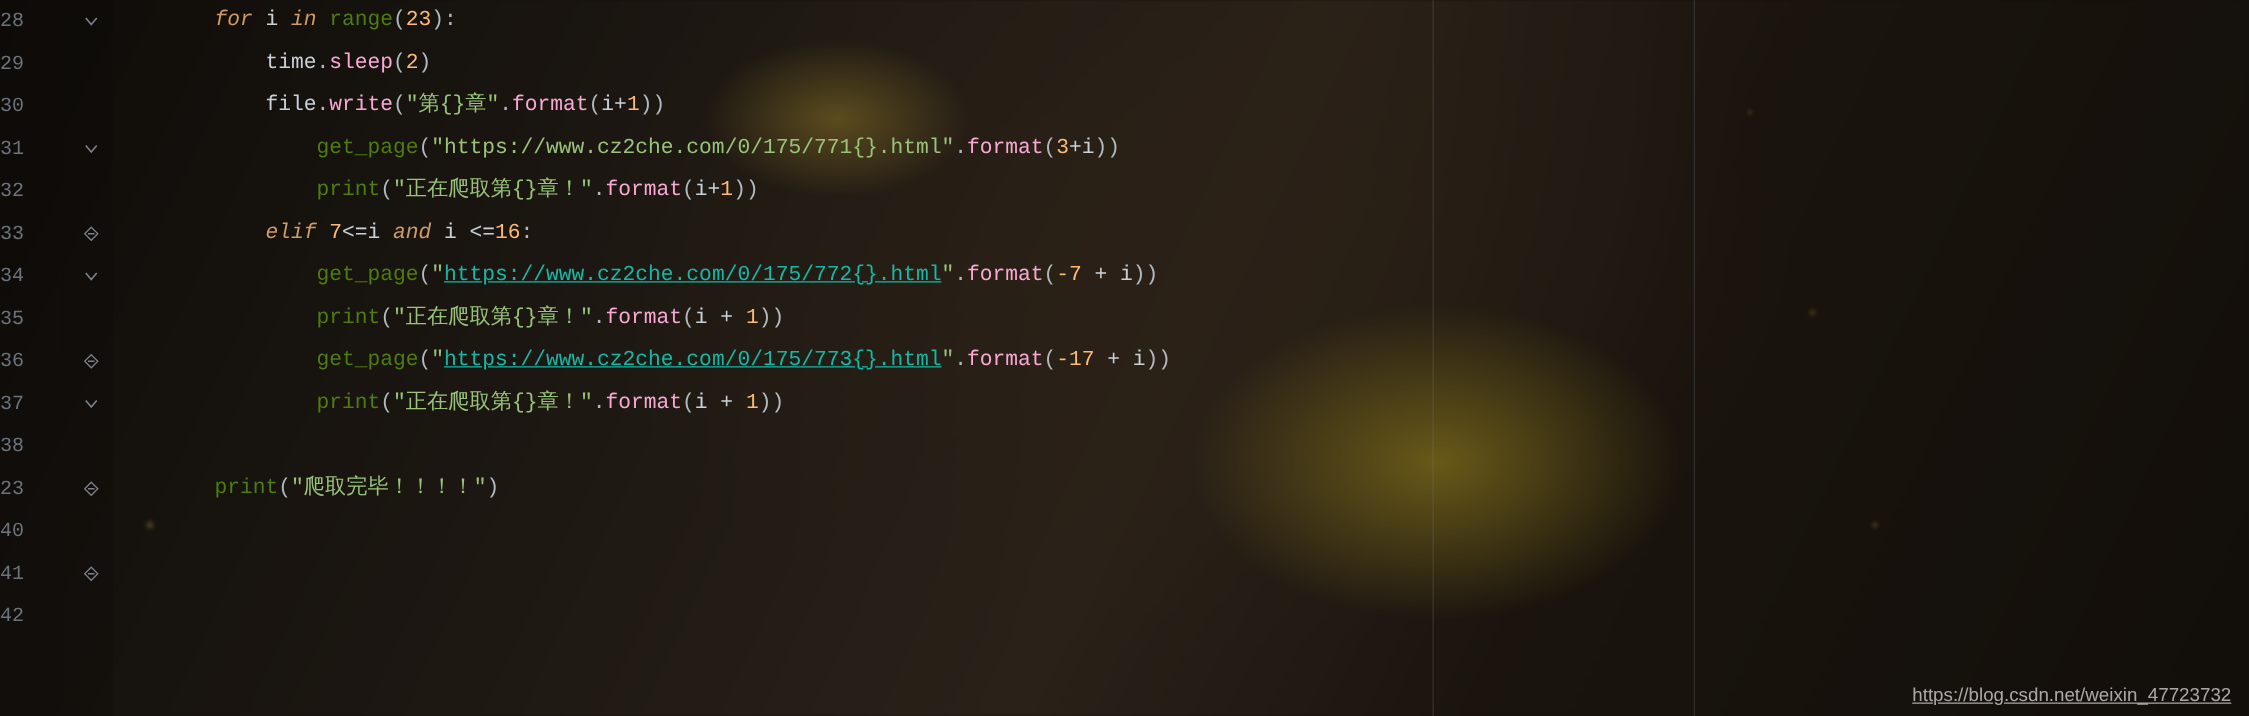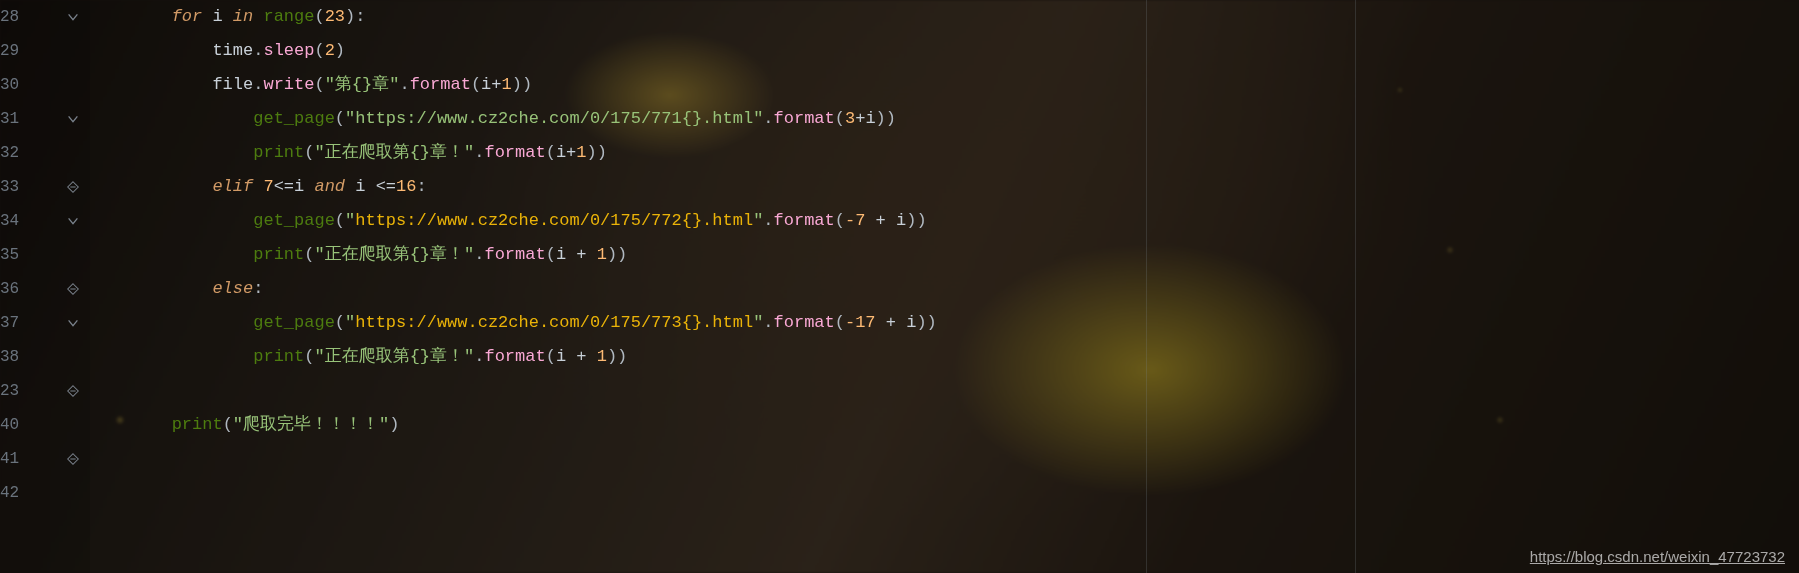--- a/index.html
+++ b/index.html
@@ -61,21 +61,21 @@
     width: 14px; height: 14px;
     display: inline-flex; align-items:center; justify-content:center;
     color: #7a828c;
   }
   .fold-icon svg { width: 14px; height: 14px; }
   .tok-kw     { color: #d19a66; font-style: italic; }
   .tok-id     { color: #c8d0d8; }
   .tok-fn     { color: #4d7c0f; }
   .tok-fn2    { color: #f9a8d4; }
   .tok-str    { color: #98c379; }
-  .tok-strurl { color: #eab308; }
+  .tok-strurl { color: #14b8a6; text-decoration: underline; }
   .tok-num    { color: #fdba74; }
   .tok-op     { color: #c8d0d8; }
   .tok-punc   { color: #b0b8c0; }
   .vline { position: absolute; top: 0; bottom: 0; width: 1px; background: rgba(120,130,140,0.25); }
   .watermark {
     position: absolute; right: 14px; bottom: 8px;
     color: rgba(220,220,220,0.75);
     font-family: Arial, sans-serif;
     font-size: 15px;
     z-index: 3;
@@ -170,21 +170,20 @@
       <div class="vline" style="left: 1056px;"></div>
       <div class="vline" style="left: 1265px;"></div>
       <div class="line">        <span class="tok-kw">for</span><span> </span><span class="tok-id">i</span><span> </span><span class="tok-kw">in</span><span> </span><span class="tok-fn">range</span><span class="tok-punc">(</span><span class="tok-num">23</span><span class="tok-punc">)</span><span class="tok-punc">:</span></div>
       <div class="line">            <span class="tok-id">time</span><span class="tok-punc">.</span><span class="tok-fn2">sleep</span><span class="tok-punc">(</span><span class="tok-num">2</span><span class="tok-punc">)</span></div>
       <div class="line">            <span class="tok-id">file</span><span class="tok-punc">.</span><span class="tok-fn2">write</span><span class="tok-punc">(</span><span class="tok-str">"第{}章"</span><span class="tok-punc">.</span><span class="tok-fn2">format</span><span class="tok-punc">(</span><span class="tok-id">i</span><span class="tok-op">+</span><span class="tok-num">1</span><span class="tok-punc">))</span></div>
       <div class="line">                <span class="tok-fn">get_page</span><span class="tok-punc">(</span><span class="tok-str">"https://www.cz2che.com/0/175/771{}.html"</span><span class="tok-punc">.</span><span class="tok-fn2">format</span><span class="tok-punc">(</span><span class="tok-num">3</span><span class="tok-op">+</span><span class="tok-id">i</span><span class="tok-punc">))</span></div>
       <div class="line">                <span class="tok-fn">print</span><span class="tok-punc">(</span><span class="tok-str">"正在爬取第{}章！"</span><span class="tok-punc">.</span><span class="tok-fn2">format</span><span class="tok-punc">(</span><span class="tok-id">i</span><span class="tok-op">+</span><span class="tok-num">1</span><span class="tok-punc">))</span></div>
       <div class="line">            <span class="tok-kw">elif</span><span> </span><span class="tok-num">7</span><span class="tok-op">&lt;=</span><span class="tok-id">i</span><span> </span><span class="tok-kw">and</span><span> </span><span class="tok-id">i</span><span class="tok-op"> &lt;=</span><span class="tok-num">16</span><span class="tok-punc">:</span></div>
       <div class="line">                <span class="tok-fn">get_page</span><span class="tok-punc">(</span><span class="tok-str">"</span><span class="tok-strurl">https://www.cz2che.com/0/175/772{}.html</span><span class="tok-str">"</span><span class="tok-punc">.</span><span class="tok-fn2">format</span><span class="tok-punc">(</span><span class="tok-num">-7</span><span class="tok-op"> + </span><span class="tok-id">i</span><span class="tok-punc">))</span></div>
       <div class="line">                <span class="tok-fn">print</span><span class="tok-punc">(</span><span class="tok-str">"正在爬取第{}章！"</span><span class="tok-punc">.</span><span class="tok-fn2">format</span><span class="tok-punc">(</span><span class="tok-id">i</span><span class="tok-op"> + </span><span class="tok-num">1</span><span class="tok-punc">))</span></div>
-      <div class="line">            <span class="tok-kw">else</span><span class="tok-punc">:</span></div>
       <div class="line">                <span class="tok-fn">get_page</span><span class="tok-punc">(</span><span class="tok-str">"</span><span class="tok-strurl">https://www.cz2che.com/0/175/773{}.html</span><span class="tok-str">"</span><span class="tok-punc">.</span><span class="tok-fn2">format</span><span class="tok-punc">(</span><span class="tok-num">-17</span><span class="tok-op"> + </span><span class="tok-id">i</span><span class="tok-punc">))</span></div>
       <div class="line">                <span class="tok-fn">print</span><span class="tok-punc">(</span><span class="tok-str">"正在爬取第{}章！"</span><span class="tok-punc">.</span><span class="tok-fn2">format</span><span class="tok-punc">(</span><span class="tok-id">i</span><span class="tok-op"> + </span><span class="tok-num">1</span><span class="tok-punc">))</span></div>
       <div class="line"></div>
       <div class="line">        <span class="tok-fn">print</span><span class="tok-punc">(</span><span class="tok-str">"爬取完毕！！！！"</span><span class="tok-punc">)</span></div>
       <div class="line"></div>
     </div>
 </div>
 
 <div class="watermark">https://blog.csdn.net/weixin_47723732</div>
 

